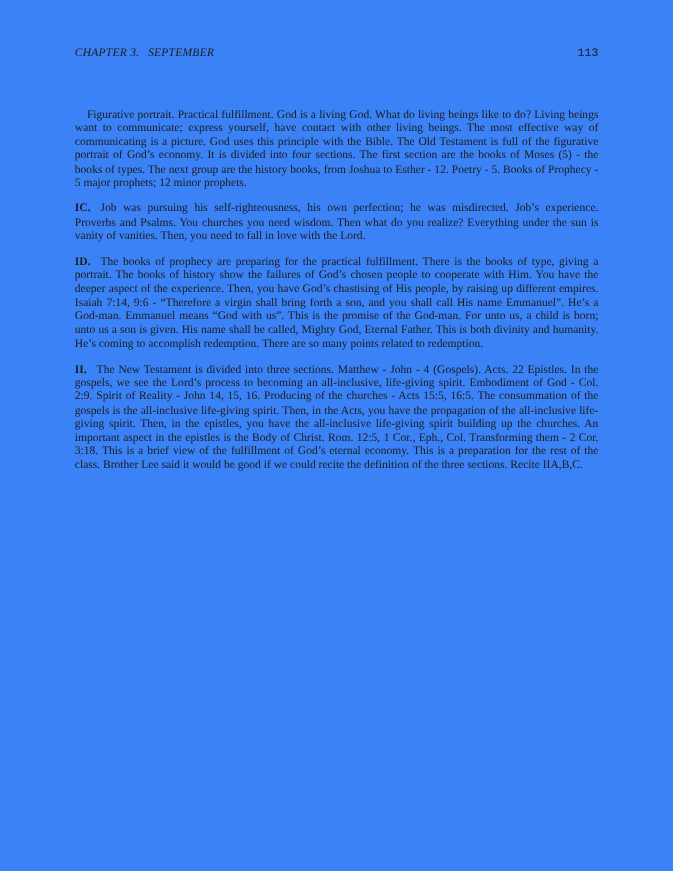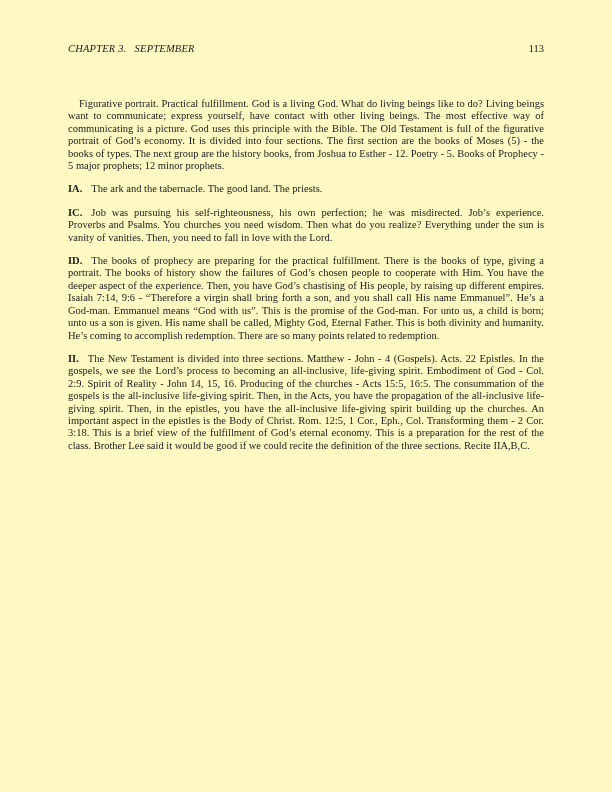--- a/index.html
+++ b/index.html
@@ -4,21 +4,21 @@
 <style>
   html, body {
     margin: 0;
     padding: 0;
     background: #ffffff;
   }
   .page {
     position: relative;
     width: 612px;
     height: 792px;
-    background: #fef9c3;
+    background: #3b82f6;
     font-family: "Liberation Serif", "DejaVu Serif", serif;
     color: #1b1b1b;
     overflow: hidden;
   }
   .content {
     position: absolute;
     left: 68px;
     top: 42px;
     width: 476px;
   }
@@ -31,20 +31,21 @@
   }
   .running-head {
     font-style: italic;
     letter-spacing: 0.2px;
   }
   .running-head .chapter-label {
     margin-right: 8px;
   }
   .page-number {
     font-style: normal;
+    font-family: Liberation Mono, monospace;
   }
   .body-text {
     margin-top: 17px;
   }
   p.para {
     margin: 0 0 11px 0;
     font-size: 10.5px;
     line-height: 12.4px;
     text-align: justify;
     text-justify: inter-word;
@@ -70,21 +71,20 @@
       <div class="running-head">
         <span class="chapter-label">CHAPTER 3.</span><span>SEPTEMBER</span>
       </div>
       <div class="page-number">113</div>
     </div>
 
     <div class="body-text">
 
       <p class="para intro"><span>Figurative portrait. Practical fulfillment. God is a living God. What do living beings like to do? Living beings want to communicate; express yourself, have contact with other living beings. The most effective way of communicating is a picture. God uses this principle with the Bible. The Old Testament is full of the figurative portrait of God’s economy. It is divided into four sections. The first section are the books of Moses (5) - the books of types. The next group are the history books, from Joshua to Esther - 12. Poetry - 5. Books of Prophecy - 5 major prophets; 12 minor prophets.</span></p>
 
-      <p class="para"><span class="sec-label">IA.</span><span>The ark and the tabernacle. The good land. The priests.</span></p>
 
 
       <p class="para"><span class="sec-label">IC.</span><span>Job was pursuing his self-righteousness, his own perfection; he was misdirected. Job’s experience. Proverbs and Psalms. You churches you need wisdom. Then what do you realize? Everything under the sun is vanity of vanities. Then, you need to fall in love with the Lord.</span></p>
 
       <p class="para"><span class="sec-label">ID.</span><span>The books of prophecy are preparing for the practical fulfillment. There is the books of type, giving a portrait. The books of history show the failures of God’s chosen people to cooperate with Him. You have the deeper aspect of the experience. Then, you have God’s chastising of His people, by raising up different empires. </span><span class="italic">Isaiah 7:14, 9:6</span><span> - “Therefore a virgin shall bring forth a son, and you shall call His name Emmanuel”. He’s a God-man. Emmanuel means “God with us”. This is the promise of the God-man. For unto us, a child is born; unto us a son is given. His name shall be called, Mighty God, Eternal Father. This is both divinity and humanity. He’s coming to accomplish redemption. There are so many points related to redemption.</span></p>
 
       <p class="para"><span class="sec-label">II.</span><span>The New Testament is divided into three sections. Matthew - John - 4 (Gospels). Acts. 22 Epistles. In the gospels, we see the Lord’s process to becoming an all-inclusive, life-giving spirit. Embodiment of God - Col. 2:9. Spirit of Reality - John 14, 15, 16. Producing of the churches - Acts 15:5, 16:5. The consummation of the gospels is the all-inclusive life-giving spirit. Then, in the Acts, you have the propagation of the all-inclusive life-giving spirit. Then, in the epistles, you have the all-inclusive life-giving spirit building up the churches. An important aspect in the epistles is the Body of Christ. Rom. 12:5, 1 Cor., Eph., Col. Transforming them - 2 Cor. 3:18. This is a brief view of the fulfillment of God’s eternal economy. This is a preparation for the rest of the class. Brother Lee said it would be good if we could recite the definition of the three sections. Recite IIA,B,C.</span></p>
 
     </div>
   </div>

